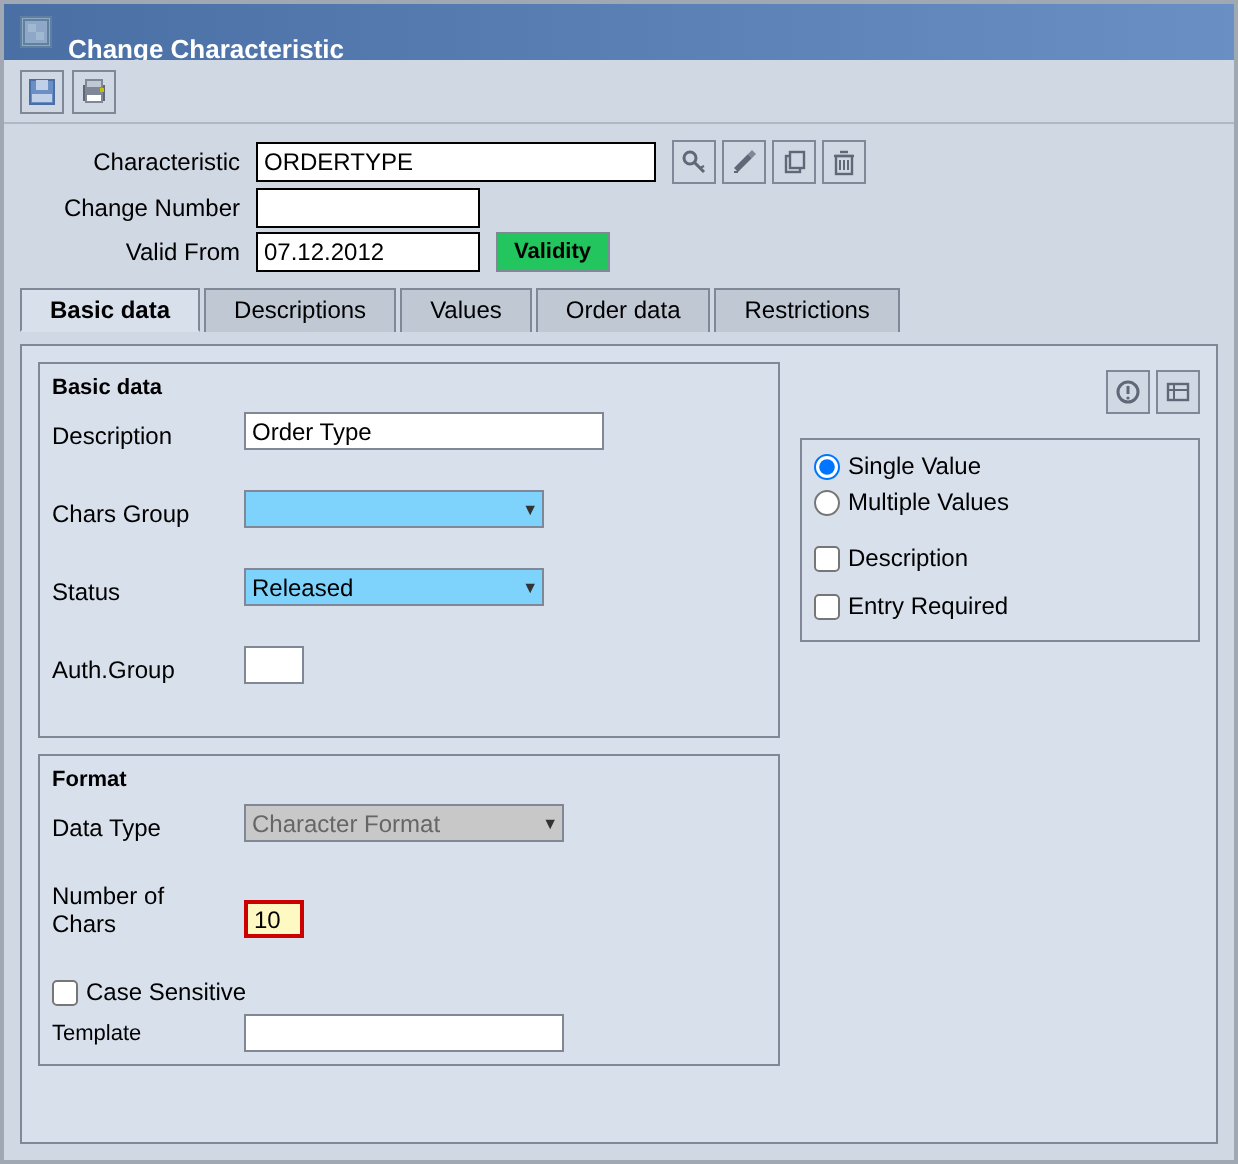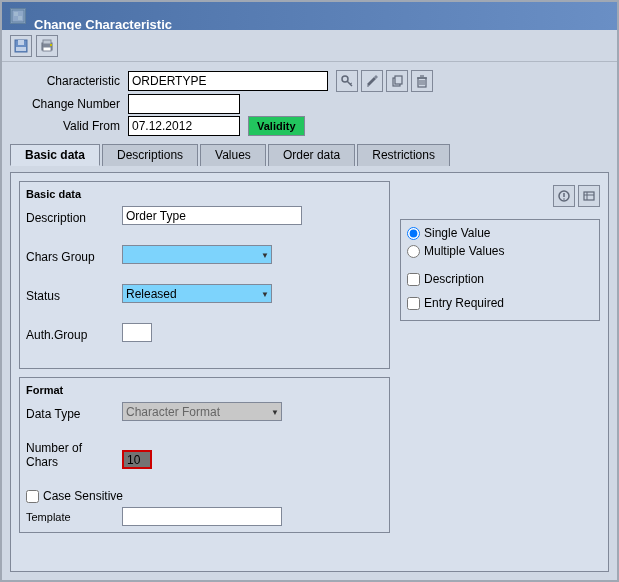--- a/index.html
+++ b/index.html
@@ -209,21 +209,21 @@
       padding: 0 16px 0 3px;
       appearance: none;
       -webkit-appearance: none;
       cursor: pointer;
       min-width: 150px;
     }
     .small-input {
       width: 30px;
       height: 19px;
       border: 2px solid #cc0000;
-      background: #737373;
+      background: #fef9c3;
       font-size: 12px;
       padding: 1px 3px;
     }
     .checkbox-row {
       display: flex;
       align-items: center;
       gap: 4px;
       margin-bottom: 4px;
     }
     .checkbox-row input[type="checkbox"] {

